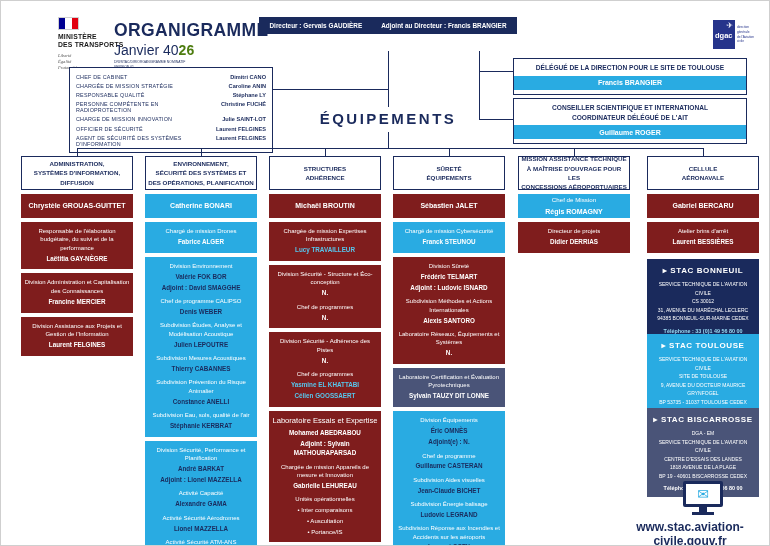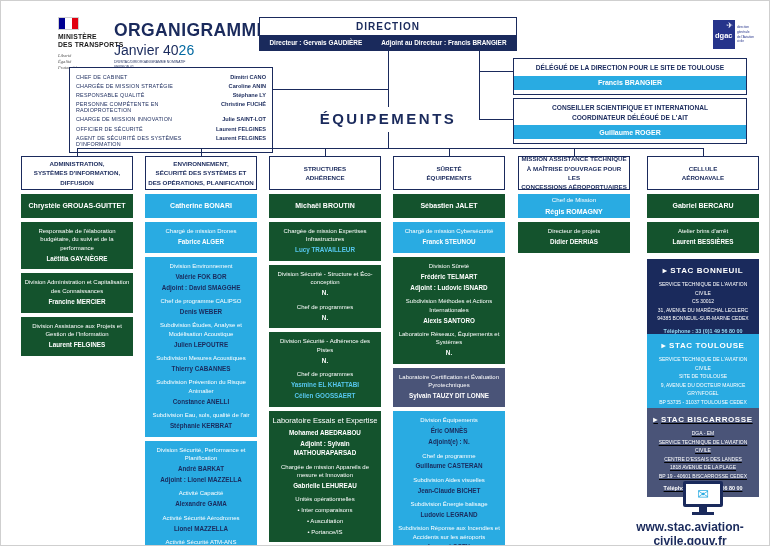--- a/index.html
+++ b/index.html
@@ -12,21 +12,21 @@
   .ministry { position:absolute; left:57px; top:16px; width:78px; color:#1a1a1a; }
   .flag { display:flex; width:21px; height:13px; margin-bottom:3px; border:0.5px solid #d0d0d0; }
   .flag span { flex:1; }
   .ministry .mname { font-size:6.8px; font-weight:bold; letter-spacing:0.2px; line-height:1.25; }
   .ministry .motto { margin-top:3px; font-family:"Liberation Serif", serif; font-style:italic;
                      font-size:4.6px; color:#555; line-height:1.3; }
 
   .titleblock { position:absolute; left:113px; top:19px; width:150px; }
   .titleblock .t1 { font-size:17.5px; font-weight:bold; color:#1A2A5C; letter-spacing:0.4px; }
   .titleblock .t2 { font-size:14px; color:#1A2A5C; margin-top:1px; }
-  .titleblock .t2 b { color:#0369a1; font-weight:normal; }
+  .titleblock .t2 b { color:#4d7c0f; font-weight:bold; }
   .titleblock .ref { margin-top:2px; font-size:3.4px; color:#1A2A5C; line-height:1.5; white-space:pre-line; }
 
   .direction { position:absolute; left:258px; top:16px; width:258px; border:1.5px solid #1A2A5C; background:#fff; }
   .direction .dtitle { text-align:center; font-size:10px; font-weight:bold; color:#1A2A5C;
                        letter-spacing:1px; padding:3px 0 3px; }
   .direction .dband { background:#1A2A5C; color:#fff; display:flex; justify-content:space-around;
                       align-items:center; height:15px; font-size:6.4px; font-weight:bold; }
 
   .dgac { position:absolute; left:712px; top:19px; display:flex; }
   .dgac .sq { width:22px; height:29px; background:#26348B; color:#fff; position:relative; }
@@ -49,40 +49,40 @@
                        font-weight:bold; padding:3.5px 0; }
 
   
   #departments-heading { position:absolute; left:299px; top:109px; width:176px; text-align:center;
                          font-size:15px; font-weight:bold; letter-spacing:2.5px; color:#1A2A5C; background:#fff; }
   .dept-col { position:absolute; top:155px; width:112px; }
   .dept-header { border:1.5px solid #1A2A5C; background:#fff; color:#1A2A5C; font-weight:bold;
                  font-size:6.2px; height:34px; display:flex; align-items:center; justify-content:center;
                  text-align:center; line-height:1.5; white-space:pre-line; padding:2px; }
   .box { margin-top:4px; padding:5px 3px 6px; text-align:center; }
-  .box.navy  { background:#14532d; }
+  .box.navy  { background:#7f1d1d; }
   .box.cyan  { background:#29ABE2; }
   .box.slate { background:#4A5478; }
   .box.head  { height:24px; display:flex; flex-direction:column; justify-content:center; padding:2px; }
   .line { line-height:1.4; }
   .line + .line { margin-top:2.5px; }
   .line.r  { font-size:6px;   color:#ffffff; }
   .line.nw { font-size:6.3px; color:#ffffff; font-weight:bold; }
   .line.nd { font-size:6.3px; color:#1A2A5C; font-weight:bold; }
   .line.na { font-size:6.3px; color:#56C7EE; font-weight:bold; }
   .line.big{ font-size:7.6px; color:#ffffff; }
   .line.nw + .line.r, .line.nd + .line.r, .line.na + .line.r { margin-top:4.5px; }
   .box.head .line.nw { font-size:7px; }
   .box.head .line.r  { font-size:6.2px; }
 
   
   .loc { position:absolute; left:646px; width:112px; text-align:center; padding:7px 4px 6px; }
   .loc.navy  { background:#1A2A5C; }
   .loc.cyan  { background:#29ABE2; }
-  .loc.slate { background:#4A5478;text-decoration:underline; }
+  .loc.slate { background:#4A5478; }
   .loc-title { font-size:8px; font-weight:bold; color:#fff; letter-spacing:0.6px; margin-bottom:5px; }
   .loc-title .arr { margin-right:3px; }
   .loc-line  { font-size:5px; color:#fff; line-height:1.7; text-transform:uppercase; }
   .loc-phone { font-size:5.4px; font-weight:bold; margin-top:5px; }
   .loc.navy .loc-phone { color:#9ADCF5; }
   .loc.cyan .loc-phone { color:#1A2A5C; }
   .loc.slate .loc-phone { color:#ffffff; }
 
   
   #monitor { position:absolute; left:682px; top:480px; width:40px; }
@@ -116,21 +116,20 @@
   </div>
 
   <div class="titleblock">
     <div class="t1">ORGANIGRAMME</div>
     <div class="t2"><span>Janvier 40</span><b>26</b></div>
     <div class="ref">DRI/STAC/DIR/ORGANIGRAMME NOMINATIF
 VERSION 01</div>
   </div>
 
   <div class="direction">
-    <div class="dtitle">DIRECTION</div>
     <div class="dband">
       <span>Directeur : Gervais GAUDIÈRE</span>
       <span>Adjoint au Directeur : Francis BRANGIER</span>
     </div>
   </div>
 
   <div class="dgac">
     <div class="sq">
       <span class="plane">✈</span>
       <span class="acr">dgac</span>

